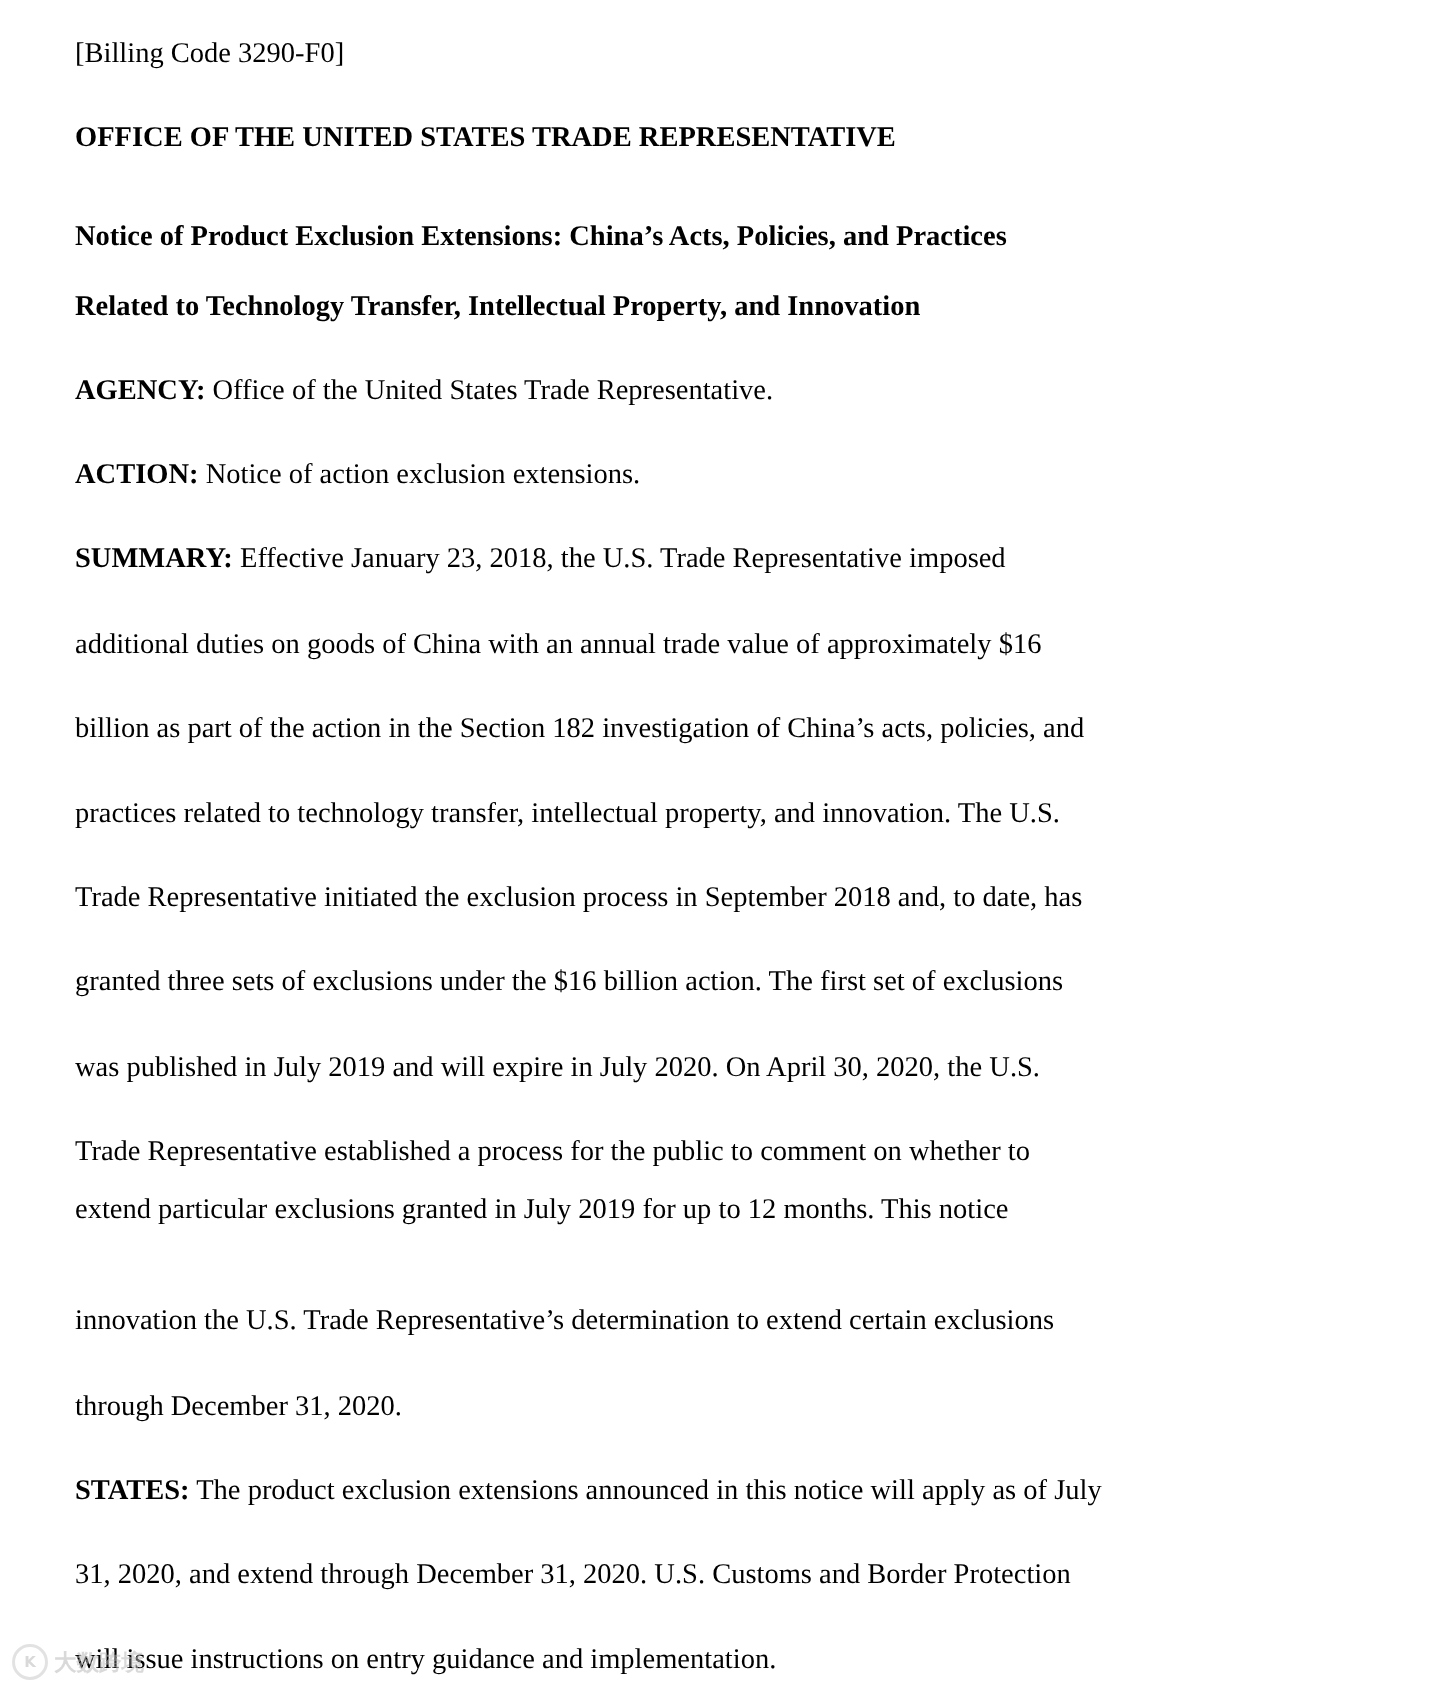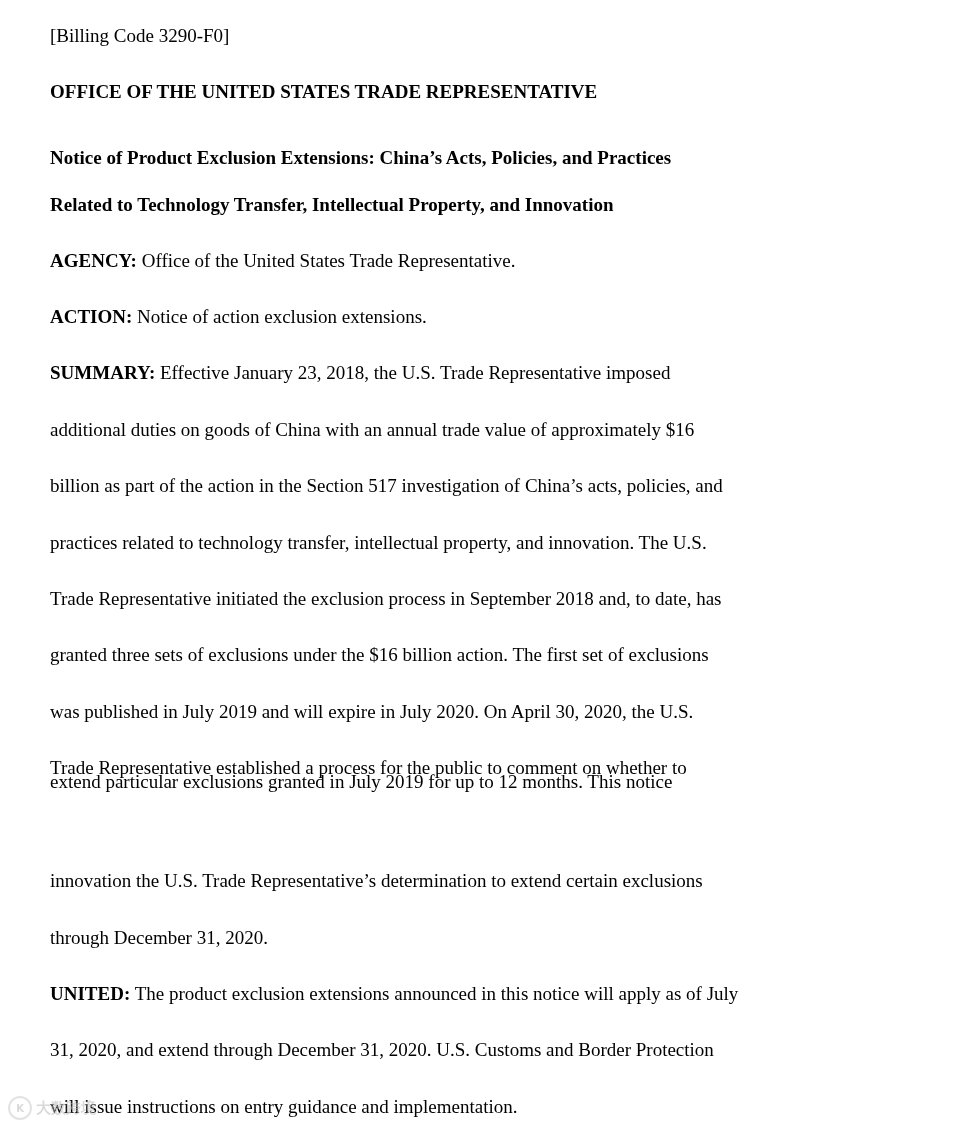--- a/index.html
+++ b/index.html
@@ -34,32 +34,32 @@
     <span class="bold">AGENCY:</span><span> Office of the United States Trade Representative.</span>
   </div>
   <div class="line" style="top:303px">
     <span class="bold">ACTION:</span><span> Notice of action exclusion extensions.</span>
   </div>
 
   <div class="line" style="top:359px">
     <span class="bold">SUMMARY:</span><span> Effective January 23, 2018, the U.S. Trade Representative imposed</span>
   </div>
   <div class="line" style="top:416px">additional duties on goods of China with an annual trade value of approximately $16</div>
-  <div class="line" style="top:472px">billion as part of the action in the Section 517 investigation of China’s acts, policies, and</div>
+  <div class="line" style="top:472px">billion as part of the action in the Section 182 investigation of China’s acts, policies, and</div>
   <div class="line" style="top:529px">practices related to technology transfer, intellectual property, and innovation. The U.S.</div>
   <div class="line" style="top:585px">Trade Representative initiated the exclusion process in September 2018 and, to date, has</div>
   <div class="line" style="top:641px">granted three sets of exclusions under the $16 billion action. The first set of exclusions</div>
   <div class="line" style="top:698px">was published in July 2019 and will expire in July 2020. On April 30, 2020, the U.S.</div>
   <div class="line" style="top:754px">Trade Representative established a process for the public to comment on whether to</div>
-  <div class="line" style="top:768px">extend particular exclusions granted in July 2019 for up to 12 months. This notice</div>
+  <div class="line" style="top:793px">extend particular exclusions granted in July 2019 for up to 12 months. This notice</div>
   <div class="line" style="top:867px">innovation the U.S. Trade Representative’s determination to extend certain exclusions</div>
   <div class="line" style="top:924px">through December 31, 2020.</div>
 
   <div class="line" style="top:980px">
-    <span class="bold">UNITED:</span><span> The product exclusion extensions announced in this notice will apply as of July</span>
+    <span class="bold">STATES:</span><span> The product exclusion extensions announced in this notice will apply as of July</span>
   </div>
   <div class="line" style="top:1036px">31, 2020, and extend through December 31, 2020. U.S. Customs and Border Protection</div>
   <div class="line" style="top:1093px">will issue instructions on entry guidance and implementation.</div>
 </div>
 
 <div class="watermark">
   <span class="logo">K</span>
   <span>大数跨境</span>
 </div>
 

